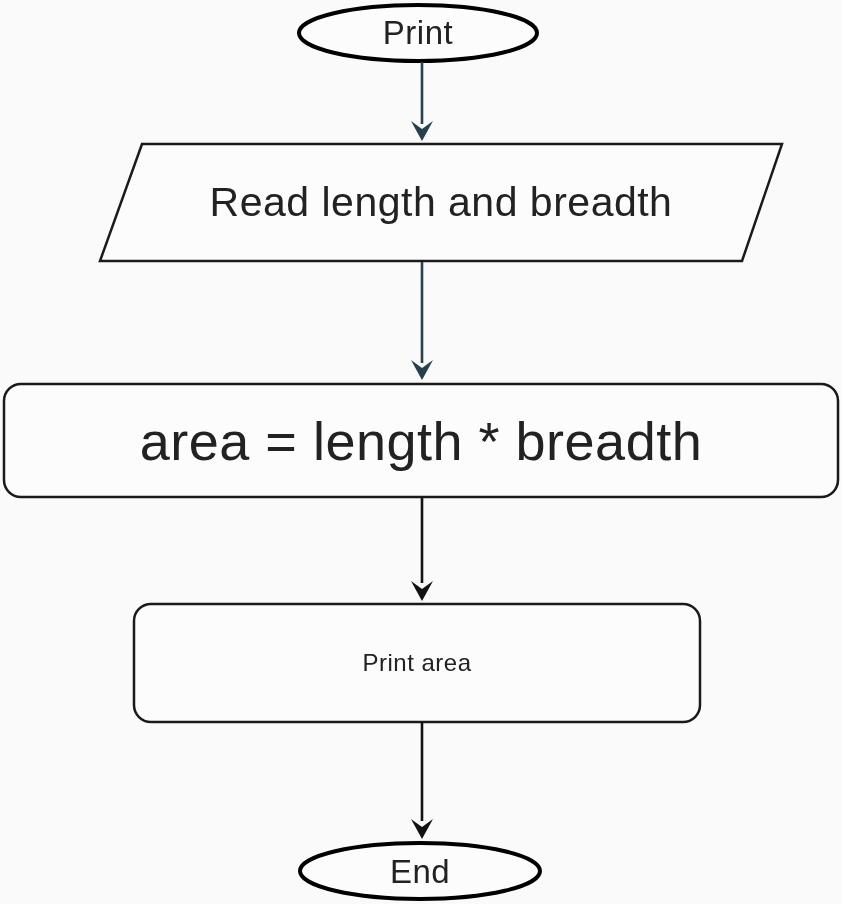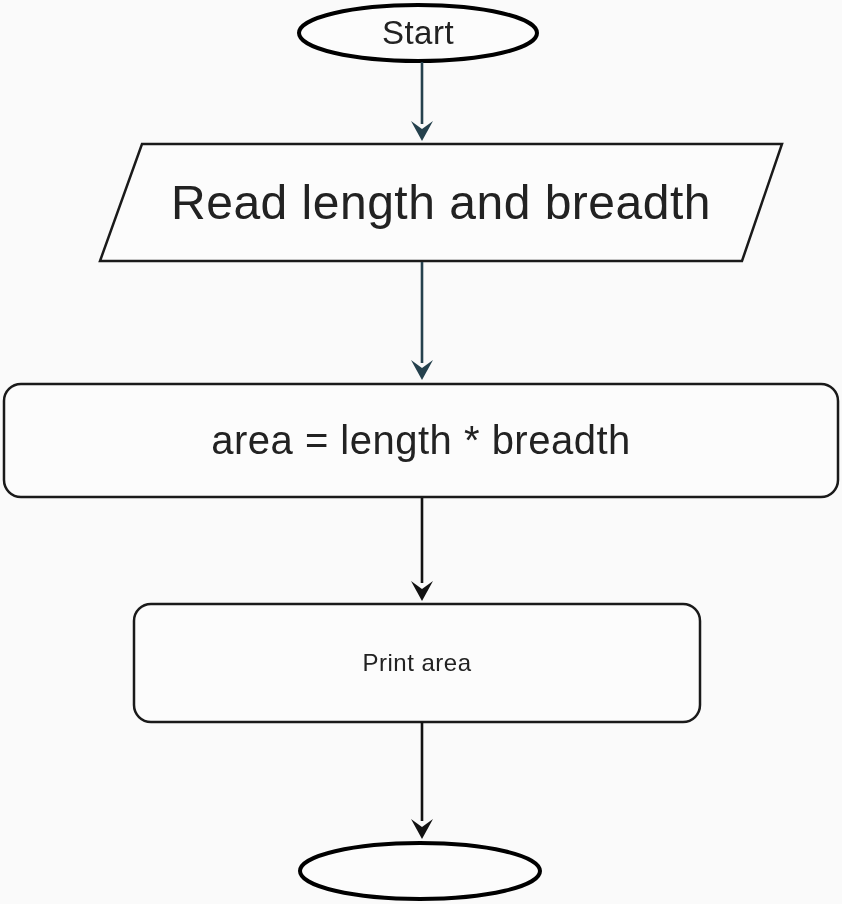--- a/index.html
+++ b/index.html
@@ -44,22 +44,22 @@
     position: absolute;
     display: flex;
     align-items: center;
     justify-content: center;
     color: var(--text);
     text-align: center;
     white-space: nowrap;
     letter-spacing: 0.5px;
   }
   .label.start   { left: 297px; top: 3px;   width: 242px; height: 59px;  font-size: 33px; }
-  .label.read    { left: 100px; top: 143px; width: 682px; height: 119px; font-size: 48px; }
-  .label.process { left: 4px;   top: 384px; width: 834px; height: 113px; font-size: 40px; }
+  .label.read    { left: 100px; top: 143px; width: 682px; height: 119px; font-size: 41px; }
+  .label.process { left: 4px;   top: 384px; width: 834px; height: 113px; font-size: 54px; }
   .label.print   { left: 134px; top: 604px; width: 566px; height: 118px; font-size: 24px; }
   .label.end     { left: 298px; top: 842px; width: 244px; height: 59px;  font-size: 33px; }
 </style>
 </head>
 <body>
 
 <div class="canvas">
 
   <svg class="layer" viewBox="0 0 842 904">
 
@@ -87,18 +87,19 @@
     <rect class="shape" x="134" y="604" width="566" height="118" rx="17"></rect>
 
     <g class="arrow black">
       <line x1="422" y1="722" x2="422" y2="821"></line>
       <polygon points="422,839 411,819 422,827 433,819"></polygon>
     </g>
 
     <ellipse class="shape thick" cx="420" cy="871" rx="120" ry="28"></ellipse>
   </svg>
 
-  <div class="label start">Start</div>
+  <div class="label start">Print</div>
   <div class="label read">Read length and breadth</div>
   <div class="label process">area = length * breadth</div>
   <div class="label print">Print area</div>
+  <div class="label end">End</div>
 
 </div>
 
 </body></html>

